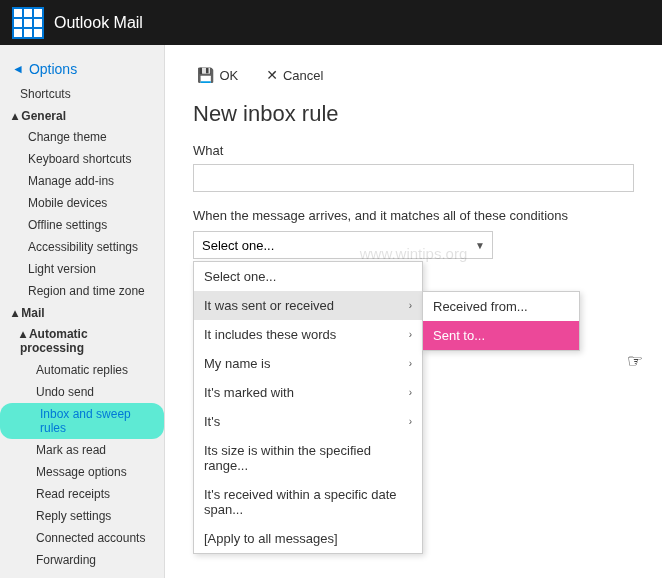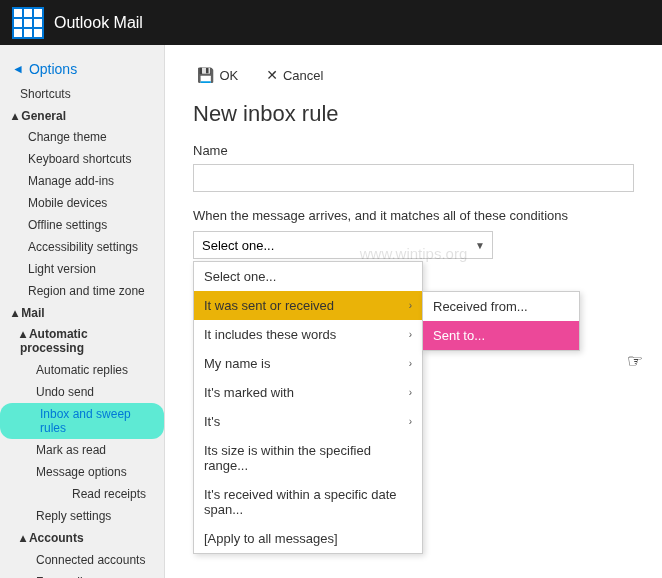--- a/index.html
+++ b/index.html
@@ -158,21 +158,21 @@
     }
     .dropdown-menu-item {
       padding: 7px 10px;
       font-size: 13px;
       color: #333;
       cursor: pointer;
       display: flex;
       justify-content: space-between;
       align-items: center;
     }
-    .dropdown-menu-item.highlighted { background: #eab308; color: #333; }
+    .dropdown-menu-item.highlighted { background: #e5e5e5; color: #333; }
     .dropdown-menu-item .chevron { font-size: 10px; color: #555; }
 
     
     .submenu {
       position: absolute;
       left: 229px;
       top: 60px;
       width: 158px;
       background: white;
       border: 1px solid #ccc;
@@ -262,24 +262,23 @@
 
     <div class="sidebar-group-label">
       <span>▴ Mail</span>
     </div>
     <div class="sidebar-subitem" style="font-weight:600; padding-left:20px;">▴ Automatic processing</div>
     <div class="sidebar-subitem" style="padding-left:36px;">Automatic replies</div>
     <div class="sidebar-subitem" style="padding-left:36px;">Undo send</div>
     <div class="sidebar-subitem active" style="padding-left:40px; background:#5eead4; color:#0078d7;border-radius:12px;">Inbox and sweep rules</div>
     <div class="sidebar-subitem" style="padding-left:36px;">Mark as read</div>
     <div class="sidebar-subitem" style="padding-left:36px;">Message options</div>
-    <div class="sidebar-subitem" style="padding-left:36px;margin-left:36px;">Read receipts</div>
+    <div class="sidebar-subitem" style="padding-left:36px;">Read receipts</div>
     <div class="sidebar-subitem" style="padding-left:36px;">Reply settings</div>
 
-    <div class="sidebar-subitem" style="font-weight:600; padding-left:20px;">▴ Accounts</div>
     <div class="sidebar-subitem" style="padding-left:36px;">Connected accounts</div>
     <div class="sidebar-subitem" style="padding-left:36px;">Forwarding</div>
 
   </div>
 
   <div class="main">
 
     
     <div class="toolbar">
       <button class="toolbar-btn">
@@ -289,21 +288,21 @@
       <button class="toolbar-btn">
         <span class="icon">✕</span>
         <span>Cancel</span>
       </button>
     </div>
 
     
     <div class="page-title">New inbox rule</div>
 
     
-    <div class="field-label">Name</div>
+    <div class="field-label">What</div>
     <input type="text" class="text-input" style="">
 
     
     <div class="condition-text">When the message arrives, and it matches all of these conditions</div>
 
     
     <div class="dropdown-wrapper">
       <select class="dropdown-select">
         <option>Select one...</option>
       </select>

